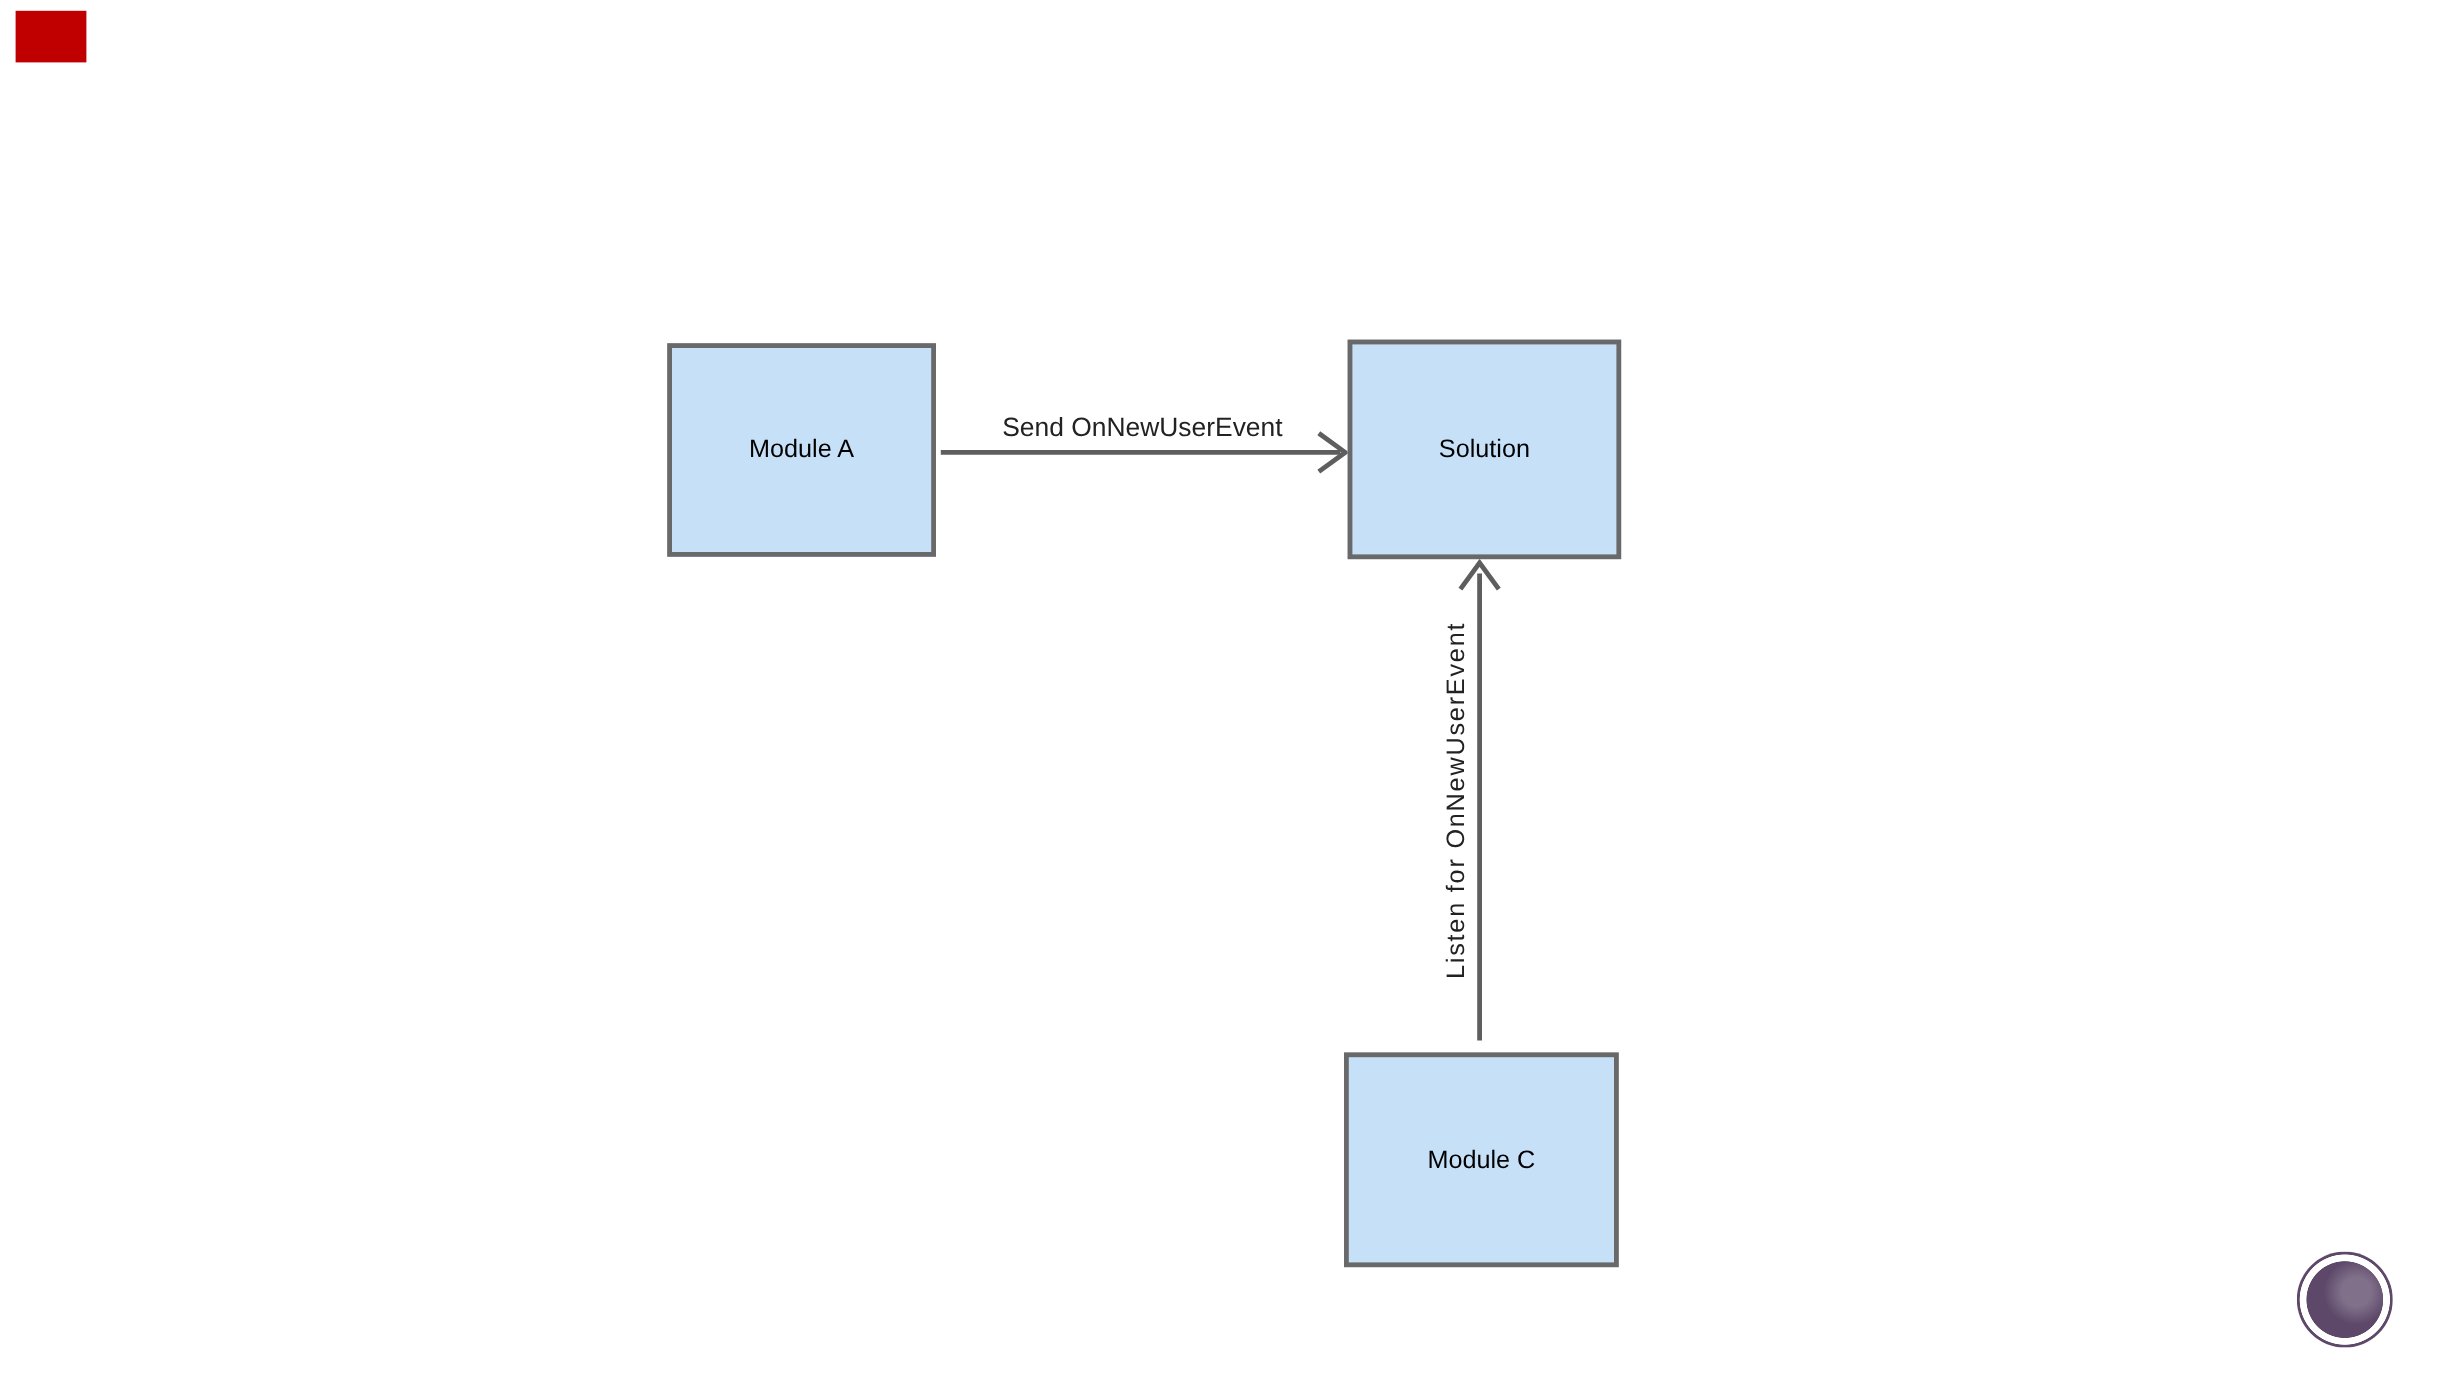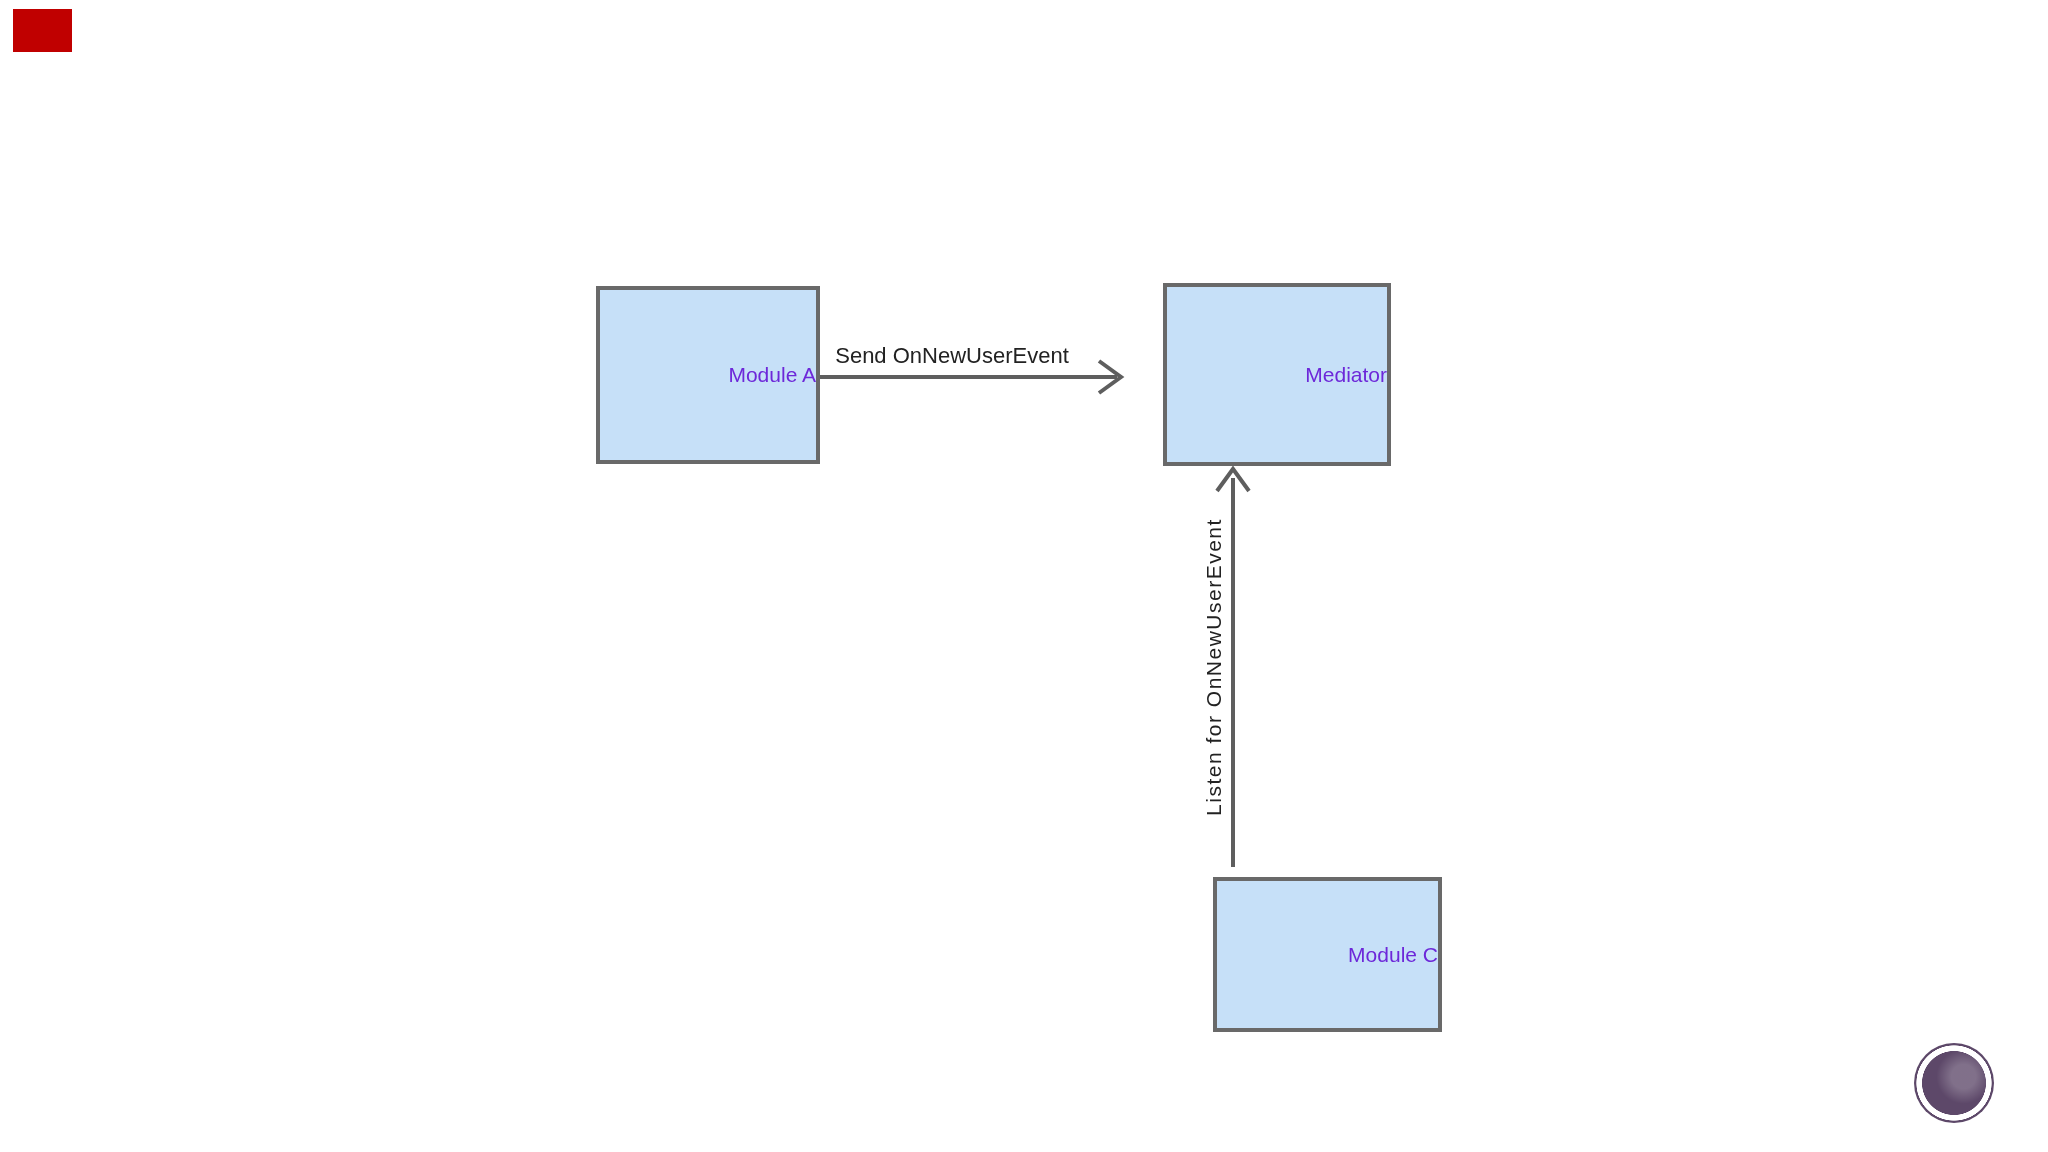--- a/index.html
+++ b/index.html
@@ -41,28 +41,27 @@
   }
 
   
   .node {
     position: absolute;
     box-sizing: border-box;
     background: #C6E0F8;
     border: 4px solid #696969;
     display: flex;
     align-items: center;
-    justify-content: flex-end;
+    justify-content: center;
     font-size: 21px;
-    color: #6d28d9;
-    margin-left: 40px;
+    color: #000000;
   }
   .node-module-a { left: 556px; top: 286px; width: 224px; height: 178px; }
   .node-mediator { left: 1123px; top: 283px; width: 228px; height: 183px; }
-  .node-module-c { left: 1173px; top: 877px; width: 229px; height: 155px; }
+  .node-module-c { left: 1120px; top: 877px; width: 229px; height: 179px; }
 
   
   .arrows {
     position: absolute;
     left: 0; top: 0;
     width: 2048px;
     height: 1152px;
     pointer-events: none;
   }
   .arrows * { stroke: #5E5E5E; stroke-width: 4; fill: none; }
@@ -113,21 +112,21 @@
     <polyline points="1099,361 1121,377 1099,393"></polyline>
     <line x1="1233" y1="867" x2="1233" y2="478"></line>
     <polyline points="1217,491 1233,469 1249,491"></polyline>
   </svg>
 
   <div class="node node-module-a">
     <span>Module A</span>
   </div>
 
   <div class="node node-mediator">
-    <span>Mediator</span>
+    <span>Solution</span>
   </div>
 
   <div class="node node-module-c">
     <span>Module C</span>
   </div>
 
   <div class="edge-label edge-label-send">Send OnNewUserEvent</div>
 
   <div class="edge-label edge-label-listen">Listen for OnNewUserEvent</div>
 

